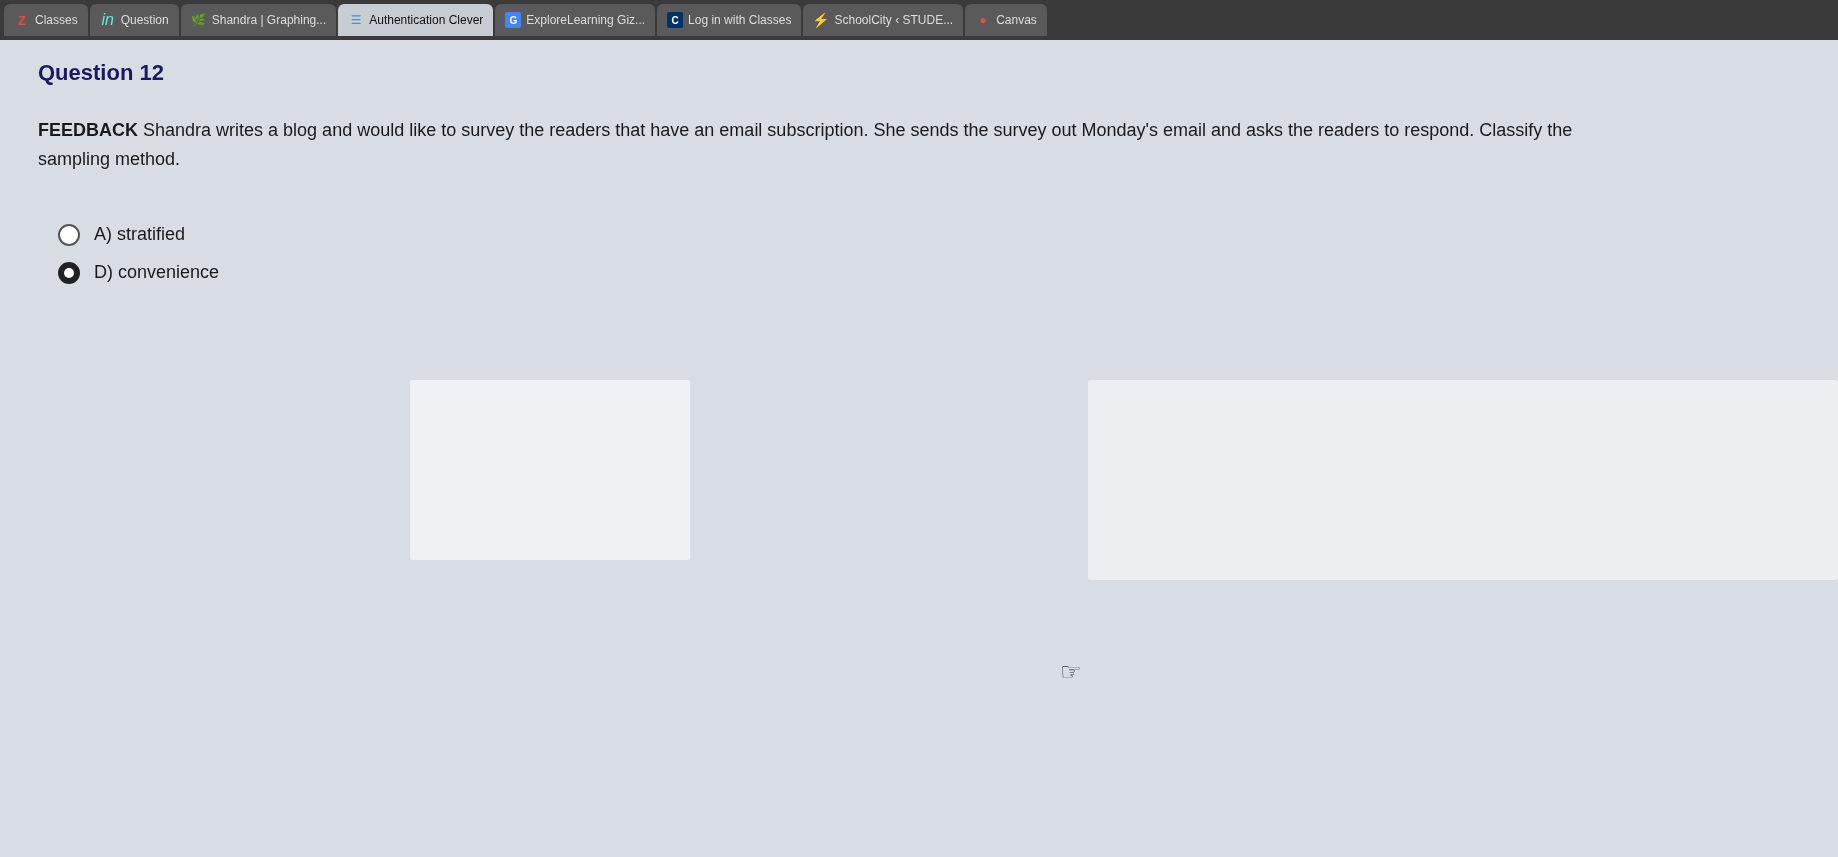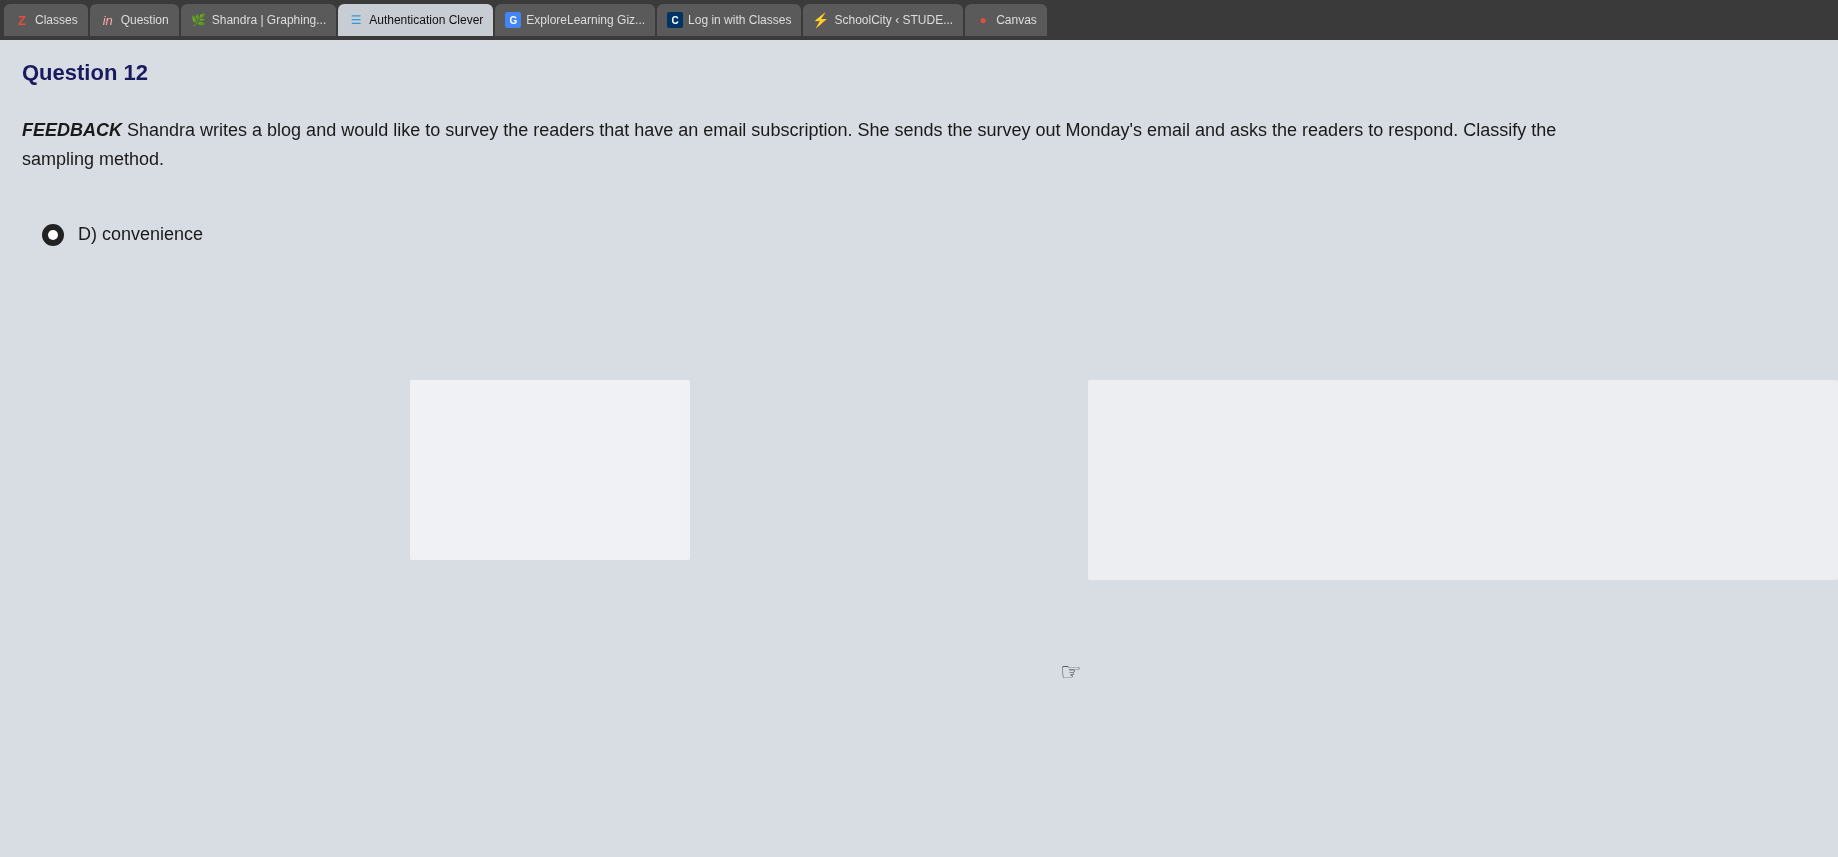--- a/index.html
+++ b/index.html
@@ -51,52 +51,51 @@
       width: 16px;
       height: 16px;
       display: flex;
       align-items: center;
       justify-content: center;
       flex-shrink: 0;
     }
 
     
     .icon-classes { color: #e74c3c; font-size: 13px; font-weight: bold; }
-    .icon-dashboard { color: #fca5a5; font-size: 13px; font-style: italic; }
+    .icon-dashboard { color: #5eead4; font-size: 16px; font-style: italic; }
     .icon-google { background: #4285f4; color: white; border-radius: 2px; font-size: 10px; font-weight: bold; width: 16px; height: 16px; display: flex; align-items: center; justify-content: center; }
     .icon-clever { background: #003366; color: white; border-radius: 2px; font-size: 10px; font-weight: bold; width: 16px; height: 16px; display: flex; align-items: center; justify-content: center; }
     .icon-schoolcity { color: #e67e22; font-size: 14px; }
     .icon-canvas { color: #e74c3c; font-size: 12px; }
 
     
     .main-content {
       background: #d8dde3;
       min-height: 817px;
-      padding: 20px 22px;
+      padding: 20px 38px;
       position: relative;
     }
 
     .question-title {
       font-size: 22px;
       font-weight: bold;
       color: #1a1a5e;
       margin-bottom: 30px;
     }
 
     .question-body {
       font-size: 18px;
       color: #1a1a1a;
       line-height: 1.6;
       margin-bottom: 50px;
       max-width: 1600px;
     }
 
     .question-body .feedback-label {
       font-weight: bold;
-      font-style: italic;
     }
 
     .answer-options {
       display: flex;
       flex-direction: column;
       gap: 16px;
       margin-left: 20px;
     }
 
     .answer-option {
@@ -222,20 +221,24 @@
   <div class="bg-highlight-right"></div>
 
   <h2 class="question-title">Question 12</h2>
 
   <p class="question-body">
     <span class="feedback-label">FEEDBACK</span><span> Shandra writes a blog and would like to survey the readers that have an email subscription. She sends the survey out Monday's email and asks the readers to respond. Classify the sampling method.</span>
   </p>
 
   <div class="answer-options">
 
+    <div class="answer-option">
+      <div class="radio-outer"></div>
+      <span>A) stratified</span>
+    </div>
 
 
 
     <div class="answer-option">
       <div class="radio-outer selected">
         <div class="radio-inner"></div>
       </div>
       <span>D) convenience</span>
     </div>
 

